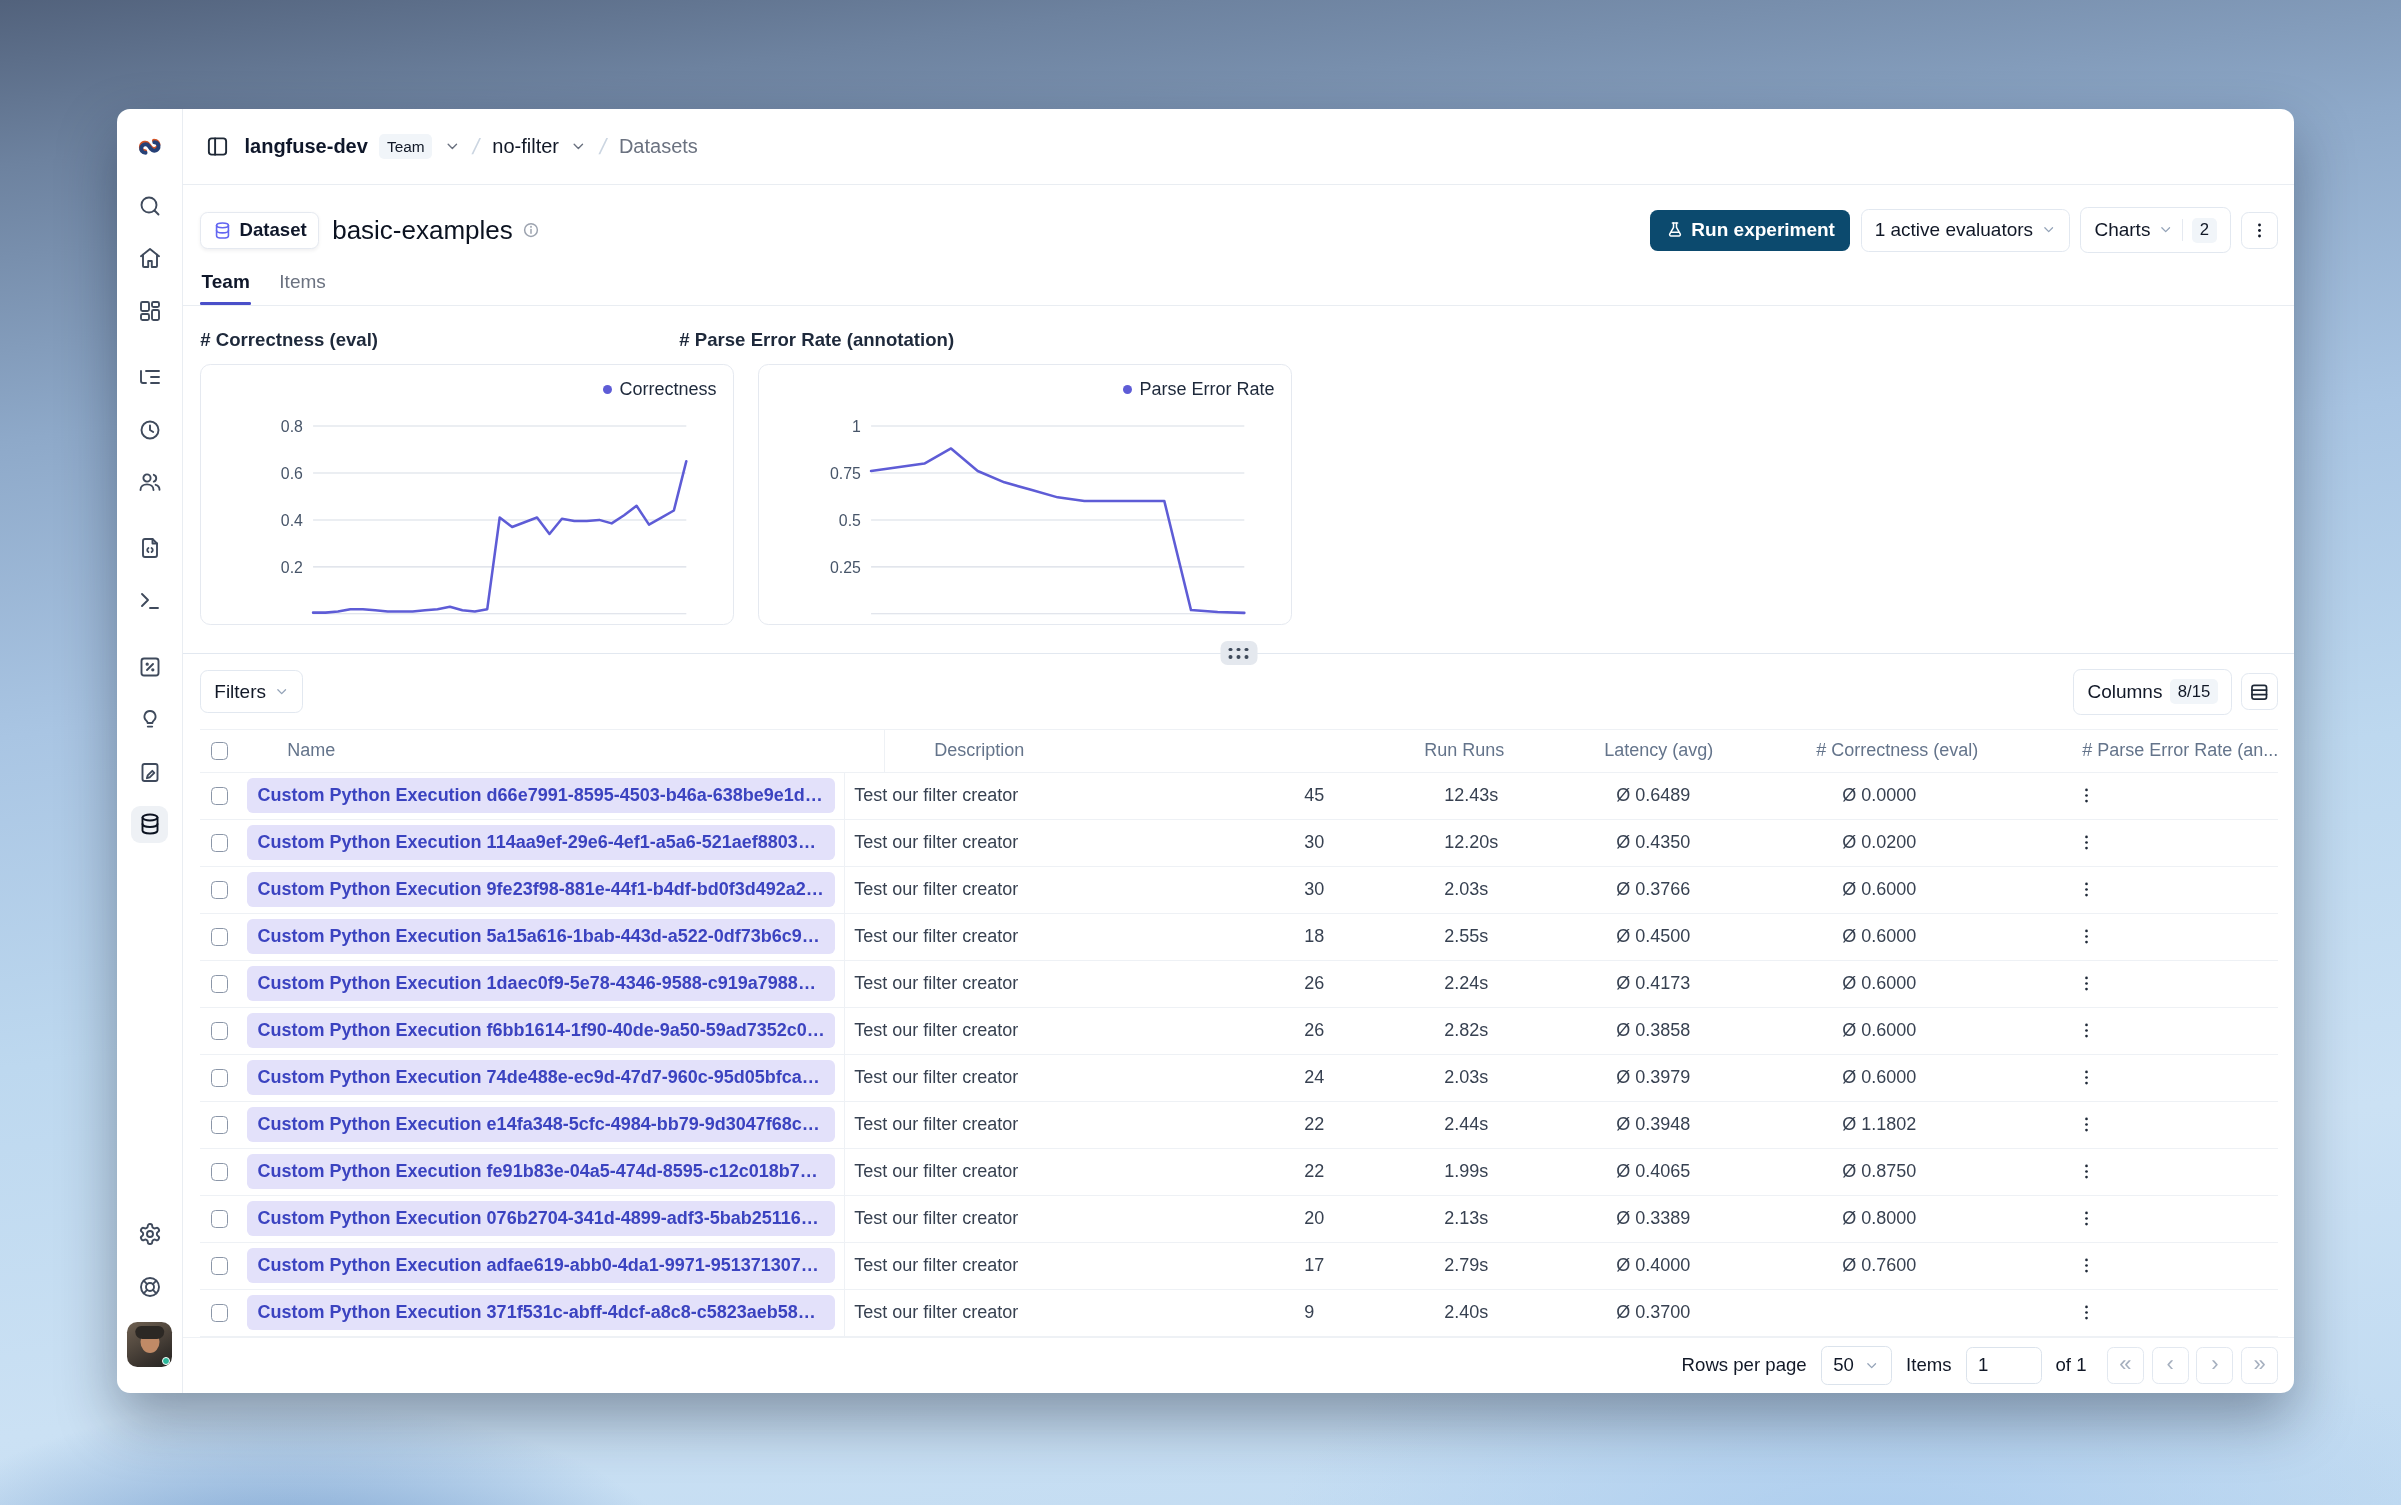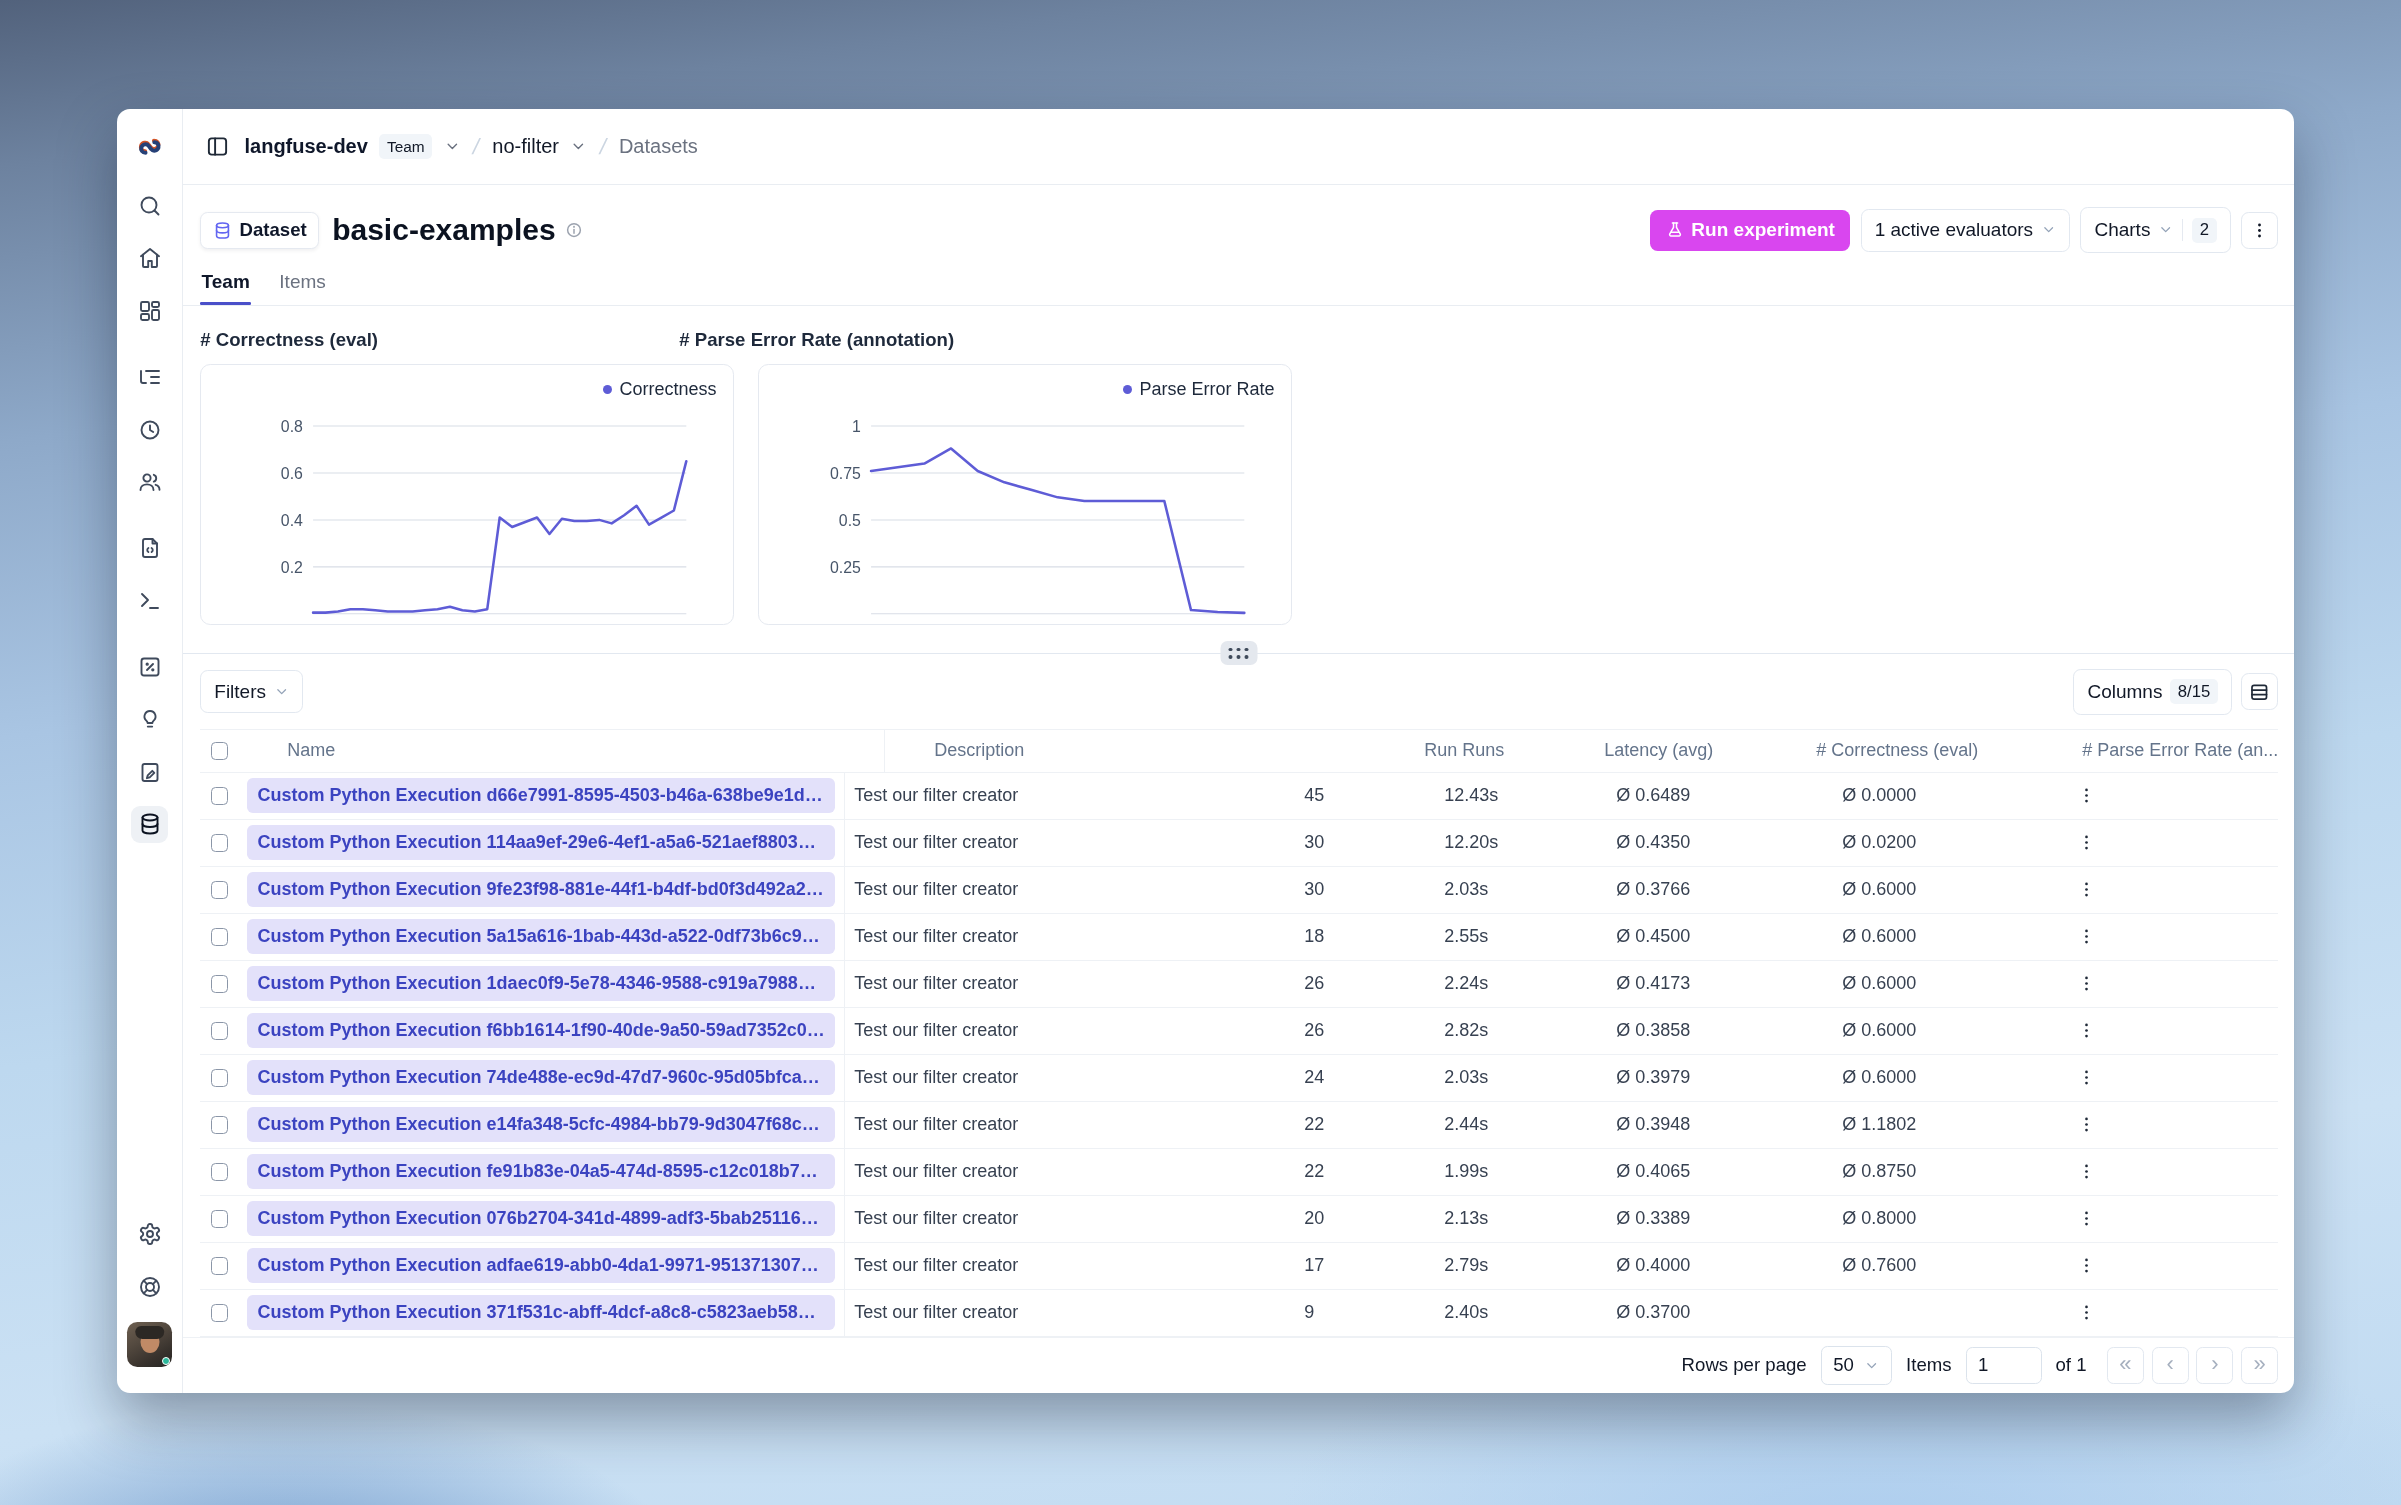--- a/index.html
+++ b/index.html
@@ -41,25 +41,25 @@
   .crumb-muted{font-size:20px;color:#6b7280;}
 
   .content{flex:1;display:flex;flex-direction:column;min-height:0;padding:0;}
 
   
   .title-row{display:flex;align-items:center;margin:22px 16px 0 17.3px;}
   .entity-pill{display:flex;align-items:center;gap:7.7px;background:#fff;border:0.6px solid #e5e9f0;border-radius:7.7px;
     padding:6.4px 11.5px;box-shadow:0 1.3px 3.8px rgba(15,23,42,.06);}
   .entity-pill svg{width:19px;height:19px;color:#6366f1;}
   .entity-pill span{font-size:18.6px;font-weight:700;color:#0f172a;}
-  .page-title{font-size:30px;font-weight:700;color:#0b1220;margin-left:13px;}
+  .page-title{font-size:26px;font-weight:400;color:#0b1220;margin-left:13px;}
   .info-ic{color:#9ca3af;margin-left:9px;display:flex;}
   .info-ic svg{width:18px;height:18px;}
   .title-actions{margin-left:auto;display:flex;align-items:center;gap:10.3px;}
-  .btn-dark{display:flex;align-items:center;gap:7.7px;background:#d946ef;color:#fff;border-radius:7.7px;padding:9.6px 15.4px;
+  .btn-dark{display:flex;align-items:center;gap:7.7px;background:#0c4a6e;color:#fff;border-radius:7.7px;padding:9.6px 15.4px;
     font-size:19px;font-weight:600;cursor:pointer;}
   .btn-dark svg{width:18px;height:18px;}
   .btn-light{display:flex;align-items:center;gap:7.7px;background:#fff;border:0.6px solid #e2e8f0;border-radius:7.7px;
     padding:9.6px 13px;font-size:19px;color:#111827;cursor:pointer;}
   .btn-light .chev svg{width:15.4px;height:15.4px;color:#94a3b8;}
   .count-badge{font-size:16.7px;color:#111827;background:#f1f5f9;border-radius:5.1px;padding:2.6px 7.7px;}
   .btn-sep{width:0.6px;height:22px;background:#e5e9f0;margin:0 1.3px;}
   .kebab-btn{width:37px;height:37px;border:0.6px solid #e2e8f0;border-radius:7.7px;background:#fff;display:flex;align-items:center;justify-content:center;color:#111827;cursor:pointer;}
   .kebab-btn svg,.kebab-cell svg{width:19px;height:19px;}
 

